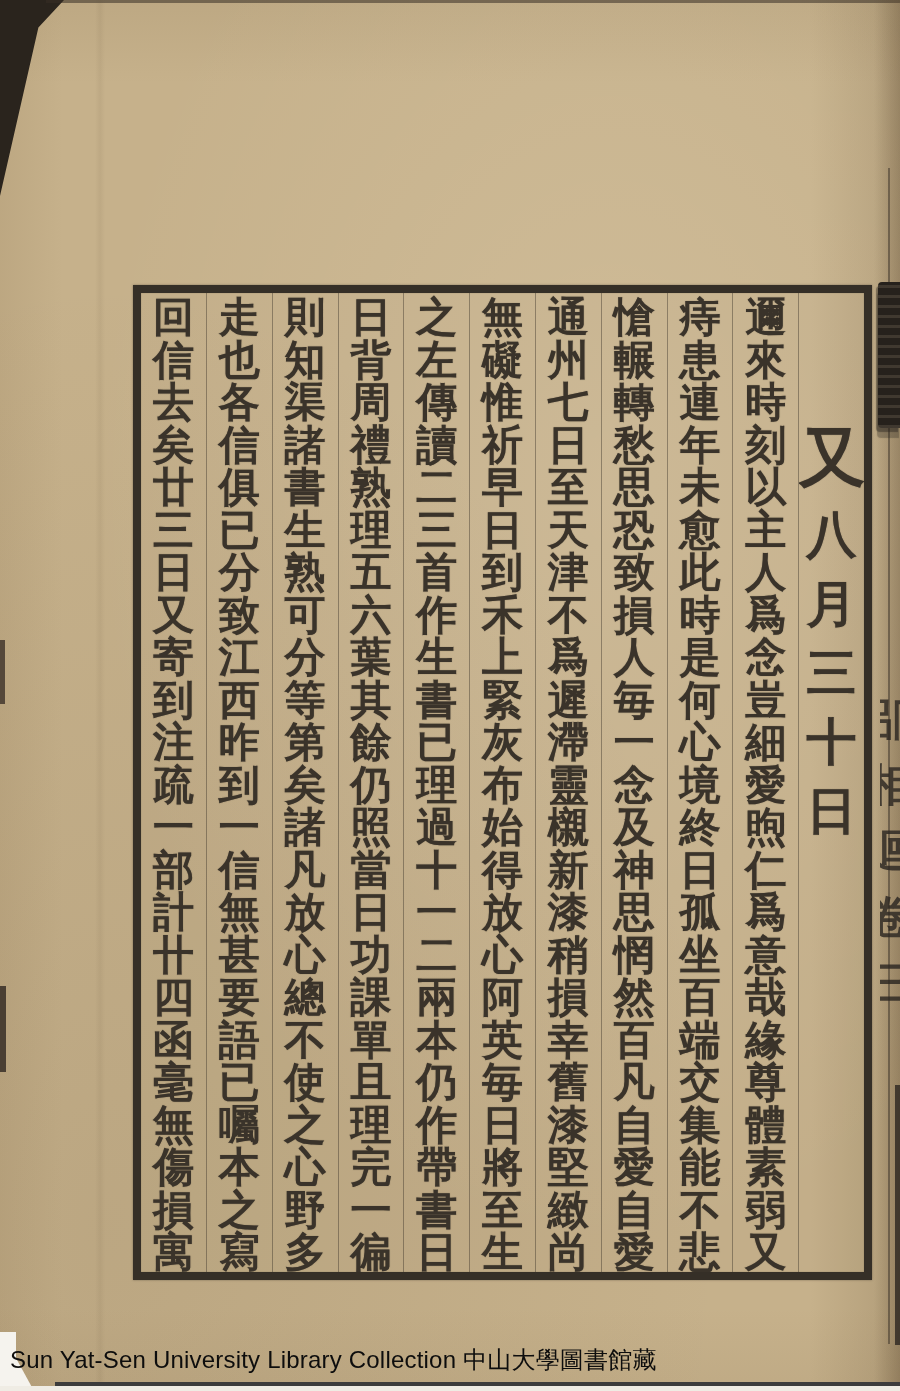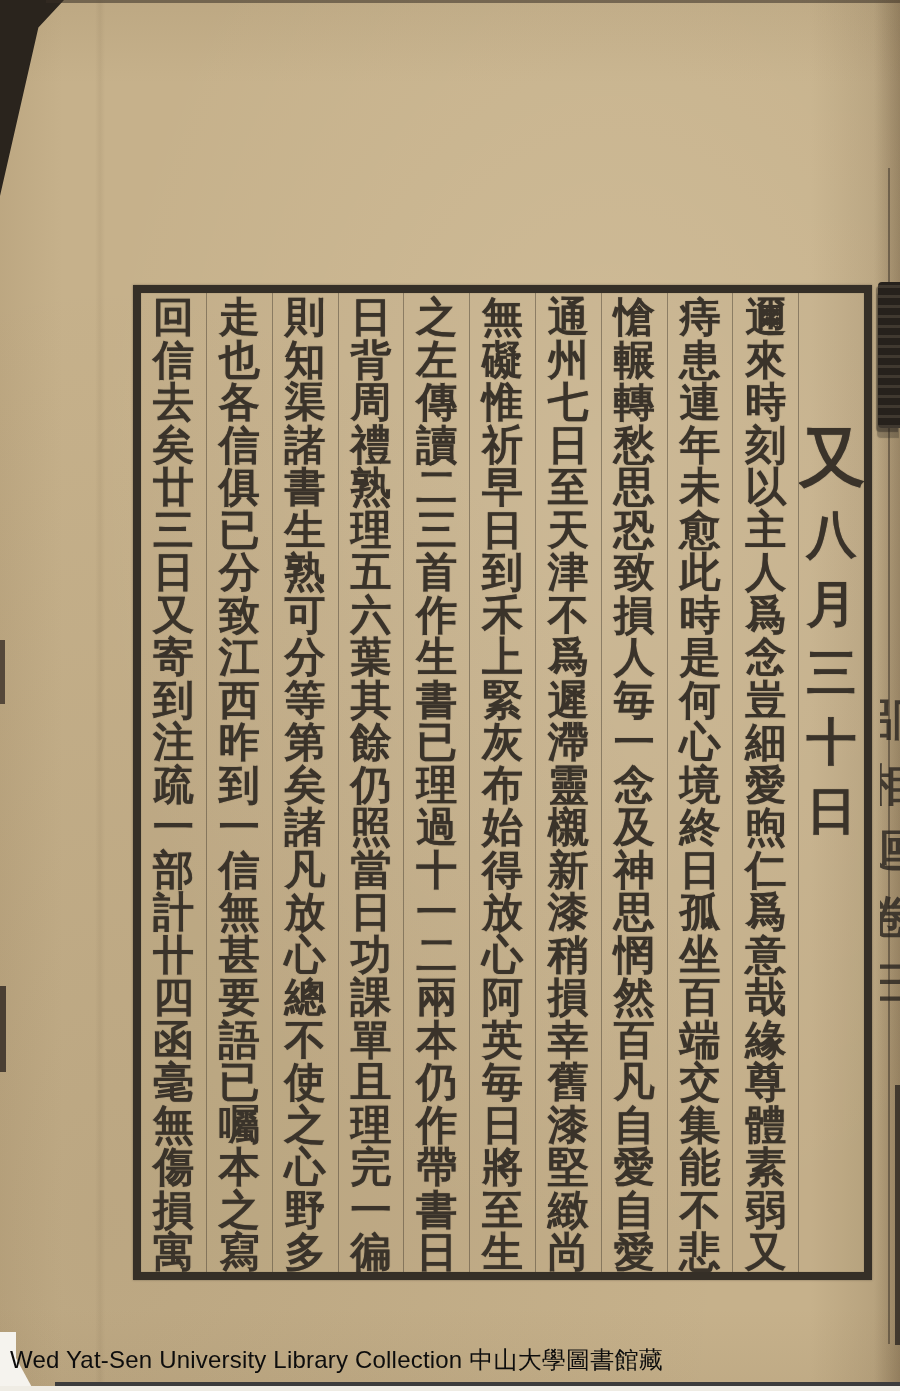--- a/index.html
+++ b/index.html
@@ -343,18 +343,18 @@
           <span class="ch">傷</span>
           <span class="ch">損</span>
           <span class="ch">寓</span>
         </div>
       </div>
   </div>
 
   <div class="bottom-left-white"></div>
   <div class="bottom-wedge"></div>
   <div class="watermark-bar">
-    <span>Wed Yat-Sen University Library Collection 中山大學圖書館藏</span>
+    <span>Sun Yat-Sen University Library Collection 中山大學圖書館藏</span>
   </div>
   <div class="bottom-line"></div>
   <div class="bottom-white"></div>
 
 </div>
 
 </body></html>

